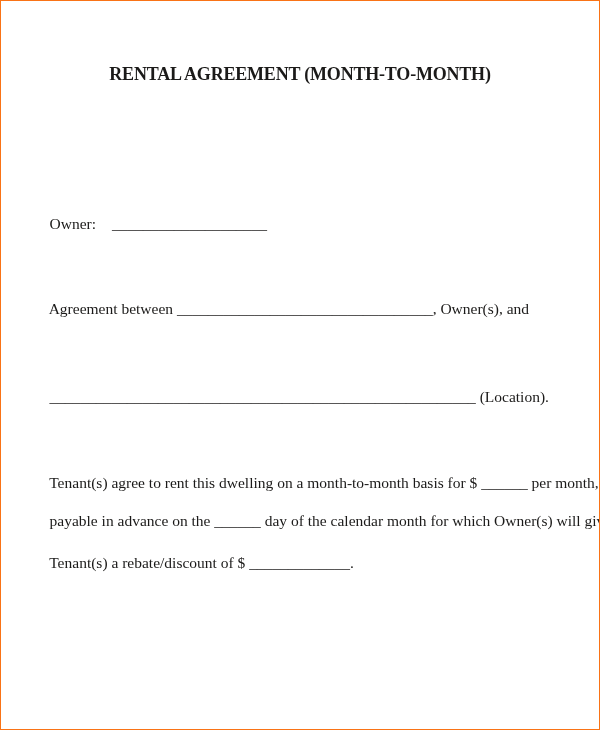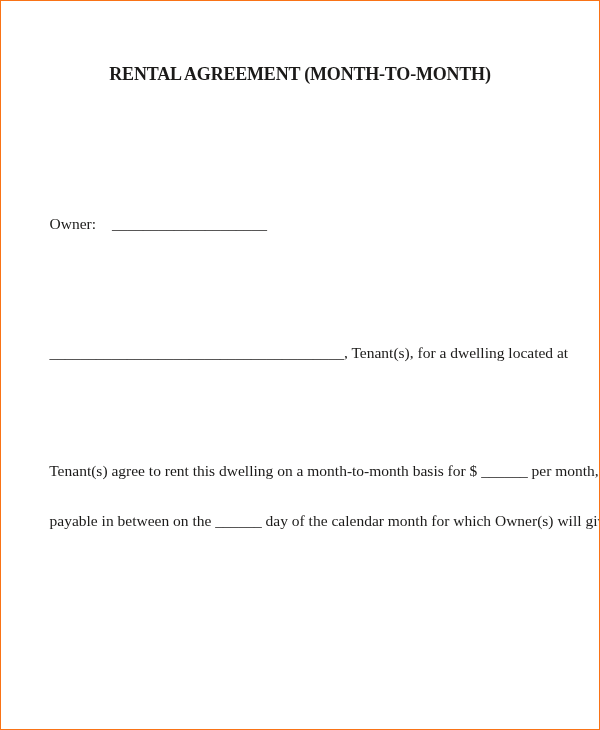--- a/index.html
+++ b/index.html
@@ -36,45 +36,51 @@
     left: 33px;
     white-space: pre;
     line-height: 20px;
   }
   .blank { color: #1b1a19; }
   .date-line .blank { margin-left: 16px; }
   .l-date  { top: 193px; }
   .l-a1    { top: 278px; }
   .l-a2    { top: 322px; }
   .l-a3    { top: 366px; }
-  .l-b1    { top: 440px; }
+  .l-b1    { top: 452px; }
   .l-b2    { top: 490px; }
   .l-b3    { top: 532px; }
   .l-final { top: 616px; }
 </style>
 </head>
 <body>
 
 <div class="doc">
 
   <h1 class="title">RENTAL AGREEMENT (MONTH-TO-MONTH)</h1>
 
   <div class="line l-date date-line">
     <span>Owner:</span><span class="blank">____________________</span>
   </div>
 
-
-  <div class="line l-a2">
-    <span class="blank">______________________________________</span><span>, Tenant(s), for a dwelling located at</span>
+  <div class="line l-a1">
+    <span>Agreement between </span><span class="blank">_________________________________</span><span>, Owner(s), and</span>
   </div>
 
+
+  <div class="line l-a3">
+    <span class="blank">_______________________________________________________</span><span> (Location).</span>
+  </div>
 
   <div class="line l-b1">
     <span>Tenant(s) agree to rent this dwelling on a month-to-month basis for $ </span><span class="blank">______</span><span> per month,</span>
   </div>
 
   <div class="line l-b2">
-    <span>payable in between on the </span><span class="blank">______</span><span> day of the calendar month for which Owner(s) will give</span>
+    <span>payable in advance on the </span><span class="blank">______</span><span> day of the calendar month for which Owner(s) will give</span>
   </div>
 
+  <div class="line l-b3">
+    <span>Tenant(s) a rebate/discount of $ </span><span class="blank">_____________</span><span>.</span>
+  </div>
 
 
 </div>
 
 </body></html>

